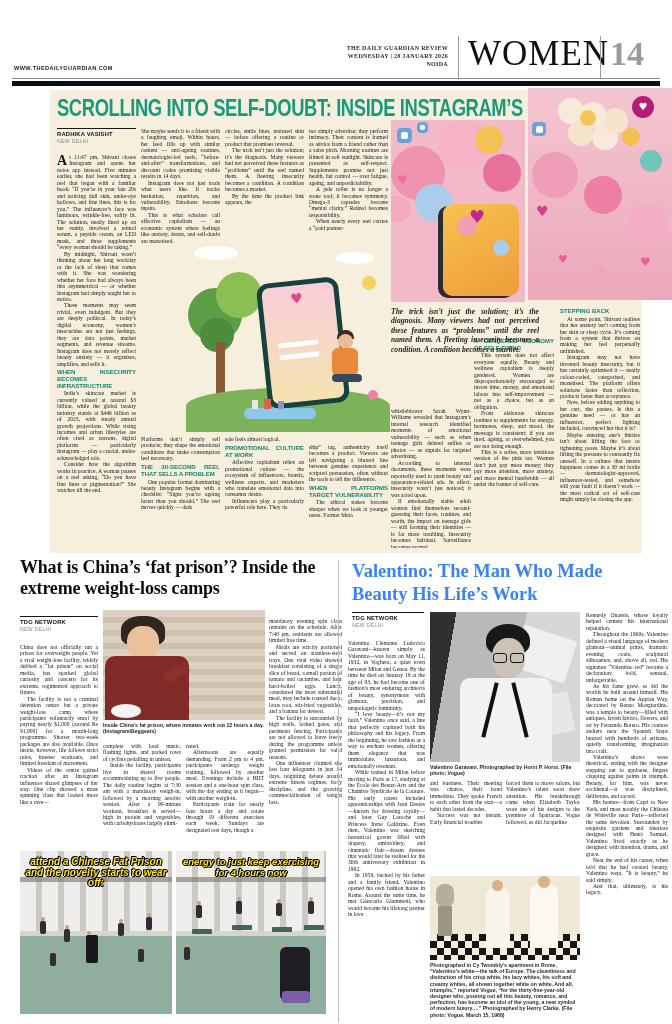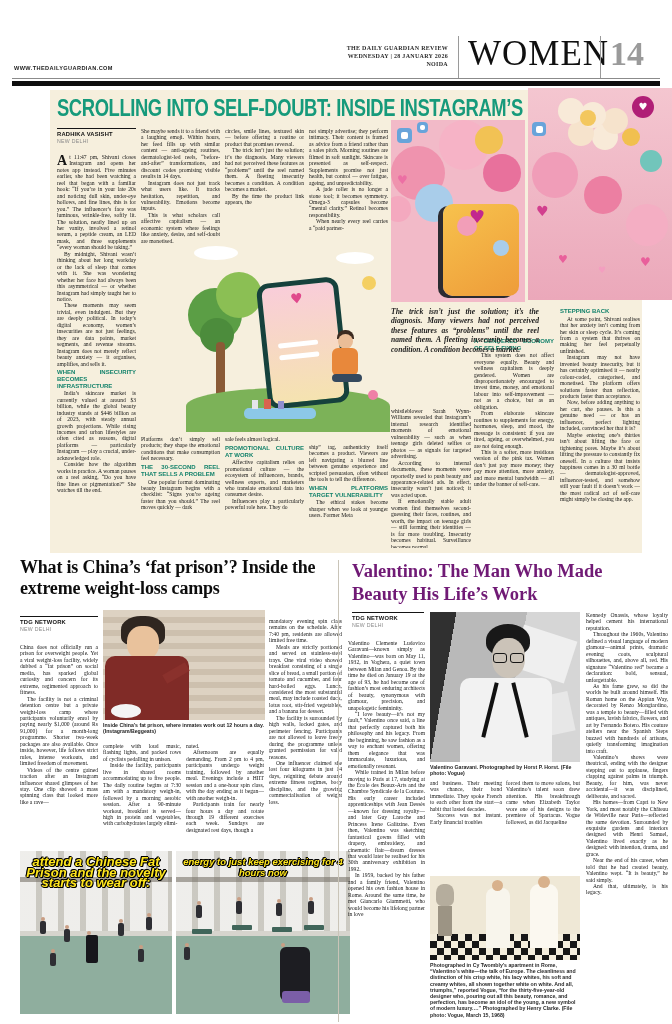--- a/index.html
+++ b/index.html
@@ -62,21 +62,21 @@
            background:linear-gradient(#d6d4cd 0 52%,#8fae9e 52% 100%);}
   .gym-win{position:absolute;left:0;top:0;right:0;height:80px;
            background:repeating-linear-gradient(90deg,rgba(255,255,255,.6) 0 16px,rgba(190,188,180,.45) 16px 22px);}
   .gym-beam{position:absolute;left:0;right:0;top:26px;height:5px;background:rgba(120,115,105,.6);}
   .fg{position:absolute;width:6px;height:13px;background:#2e2e33;border-radius:2px;}
   .fg::before{content:"";position:absolute;top:-4px;left:1px;width:4px;height:4px;border-radius:50%;background:#c99e84;}
   .step{position:absolute;width:20px;height:5px;background:#40655a;border-radius:1px;}
 
   
   .vrule{position:absolute;left:338px;top:552px;width:1px;height:462px;background:#c9c4b8;}
-  .hl-val{position:absolute;left:352px;top:552px;width:280px;font:700 18.5px/23px "Liberation Serif",serif;color:#701a75;}
+  .hl-val{position:absolute;left:352px;top:552px;width:280px;font:700 18.5px/23px "Liberation Serif",serif;color:#3b82f6;}
   .img-vport{position:absolute;left:430px;top:604px;width:150px;height:150px;overflow:hidden;
              background:linear-gradient(100deg,#303030 0 15%,#b9b9b9 15% 55%,#d6d6d6 55%);}
   .img-vwhite{position:absolute;left:430px;top:868px;width:150px;height:84px;overflow:hidden;background:#efe8d6;}
   .vw-floor{position:absolute;left:0;bottom:0;right:0;height:26px;
             background:conic-gradient(#171717 25%,#f4eedd 0 50%,#171717 0 75%,#f4eedd 0) 0 0/14px 14px;}
 </style>
 </head>
 <body>
 
 <div class="page">
@@ -271,24 +271,24 @@
     <div class="img-gym" style="left:20px;width:152px;">
       <div class="gym-win"></div>
       <div class="gym-beam"></div>
       <div class="fg" style="left:20px;top:70px;"></div>
       <div class="fg" style="left:44px;top:78px;"></div>
       <div class="fg" style="left:98px;top:72px;"></div>
       <div class="fg" style="left:126px;top:66px;"></div>
       <div class="fg" style="left:30px;top:102px;"></div>
       <div class="fg" style="left:118px;top:98px;"></div>
       <div class="fg" style="left:66px;top:84px;width:12px;height:28px;background:#17171c;"></div>
-      <div class="ovl" style="left:4px;right:4px;top:6px;font-size:13px;line-height:10.5px;">attend a Chinese Fat Prison and the novelty starts to wear off:</div>
-    </div>
-
-    <div class="img-gym" style="left:176px;width:150px;padding-left:24px;">
+      <div class="ovl" style="left:4px;right:4px;top:6px;font-size:10px;line-height:10.5px;">attend a Chinese Fat Prison and the novelty starts to wear off:</div>
+    </div>
+
+    <div class="img-gym" style="left:176px;width:150px;">
       <div class="gym-win"></div>
       <div class="gym-beam"></div>
       <div class="step" style="left:16px;top:78px;"></div>
       <div class="step" style="left:56px;top:74px;"></div>
       <div class="step" style="left:96px;top:76px;"></div>
       <div class="step" style="left:128px;top:74px;"></div>
       <div class="fg" style="left:20px;top:54px;"></div>
       <div class="fg" style="left:60px;top:50px;"></div>
       <div class="fg" style="left:100px;top:52px;"></div>
       <div class="fg" style="left:132px;top:50px;"></div>

